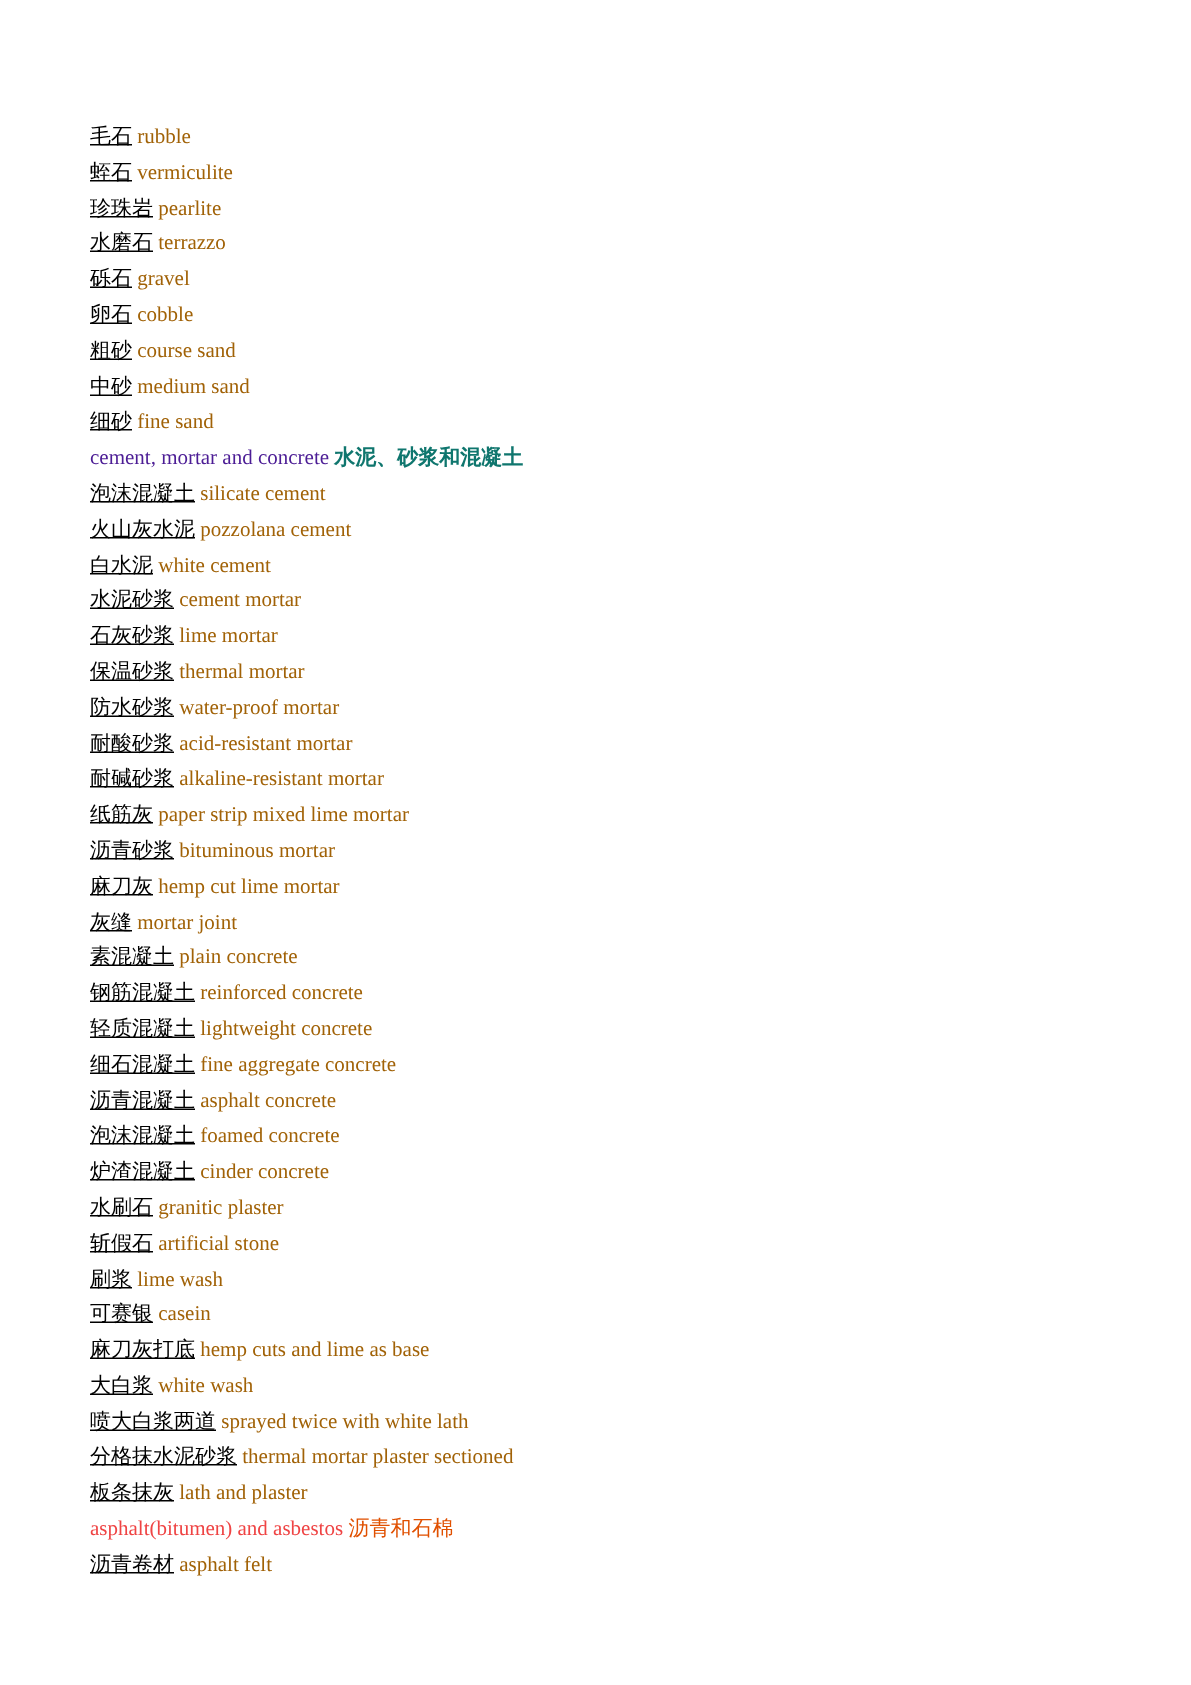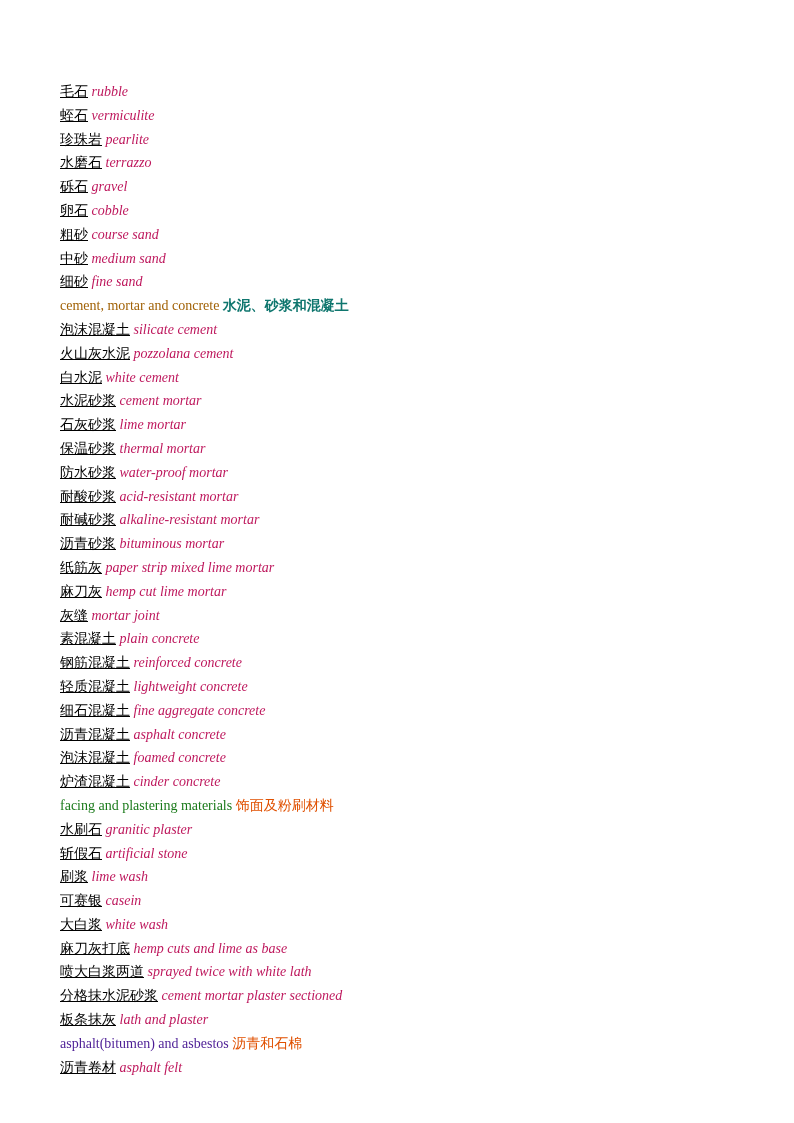--- a/index.html
+++ b/index.html
@@ -12,63 +12,61 @@
       color: #000;
     }
     .entry {
       display: block;
     }
     .zh {
       color: #000;
       text-decoration: underline;
     }
     .en {
-      color: #be185d;
-      font-style: italic;
+      color: #a16207;
     }
   </style>
 </head>
 <body>
 
 <div id="content">
     <span class="entry"><span class="zh">毛石</span>  <span class="en">rubble</span></span>
     <span class="entry"><span class="zh">蛭石</span>  <span class="en">vermiculite</span></span>
     <span class="entry"><span class="zh">珍珠岩</span>  <span class="en">pearlite</span></span>
     <span class="entry"><span class="zh">水磨石</span>  <span class="en">terrazzo</span></span>
     <span class="entry"><span class="zh">砾石</span>  <span class="en">gravel</span></span>
     <span class="entry"><span class="zh">卵石</span>  <span class="en">cobble</span></span>
     <span class="entry"><span class="zh">粗砂</span>  <span class="en">course sand</span></span>
     <span class="entry"><span class="zh">中砂</span>  <span class="en">medium sand</span></span>
     <span class="entry"><span class="zh">细砂</span>  <span class="en">fine sand</span></span>
-    <span class="entry"><span style="color: #a16207;">cement, mortar and concrete</span>  <span style="color: #0f766e; font-weight: bold;">水泥、砂浆和混凝土</span></span>
+    <span class="entry"><span style="color: #4c1d95;">cement, mortar and concrete</span>  <span style="color: #0f766e; font-weight: bold;">水泥、砂浆和混凝土</span></span>
     <span class="entry"><span class="zh">泡沫混凝土</span>  <span class="en">silicate cement</span></span>
     <span class="entry"><span class="zh">火山灰水泥</span>  <span class="en">pozzolana cement</span></span>
     <span class="entry"><span class="zh">白水泥</span>  <span class="en">white cement</span></span>
     <span class="entry"><span class="zh">水泥砂浆</span>  <span class="en">cement mortar</span></span>
     <span class="entry"><span class="zh">石灰砂浆</span>  <span class="en">lime mortar</span></span>
     <span class="entry"><span class="zh">保温砂浆</span>  <span class="en">thermal mortar</span></span>
     <span class="entry"><span class="zh">防水砂浆</span>  <span class="en">water-proof mortar</span></span>
     <span class="entry"><span class="zh">耐酸砂浆</span>  <span class="en">acid-resistant mortar</span></span>
     <span class="entry"><span class="zh">耐碱砂浆</span>  <span class="en">alkaline-resistant mortar</span></span>
+    <span class="entry"><span class="zh">纸筋灰</span>  <span class="en">paper strip mixed lime mortar</span></span>
     <span class="entry"><span class="zh">沥青砂浆</span>  <span class="en">bituminous mortar</span></span>
-    <span class="entry"><span class="zh">纸筋灰</span>  <span class="en">paper strip mixed lime mortar</span></span>
     <span class="entry"><span class="zh">麻刀灰</span>  <span class="en">hemp cut lime mortar</span></span>
     <span class="entry"><span class="zh">灰缝</span>  <span class="en">mortar joint</span></span>
     <span class="entry"><span class="zh">素混凝土</span>  <span class="en">plain concrete</span></span>
     <span class="entry"><span class="zh">钢筋混凝土</span>  <span class="en">reinforced concrete</span></span>
     <span class="entry"><span class="zh">轻质混凝土</span>  <span class="en">lightweight concrete</span></span>
     <span class="entry"><span class="zh">细石混凝土</span>  <span class="en">fine aggregate concrete</span></span>
     <span class="entry"><span class="zh">沥青混凝土</span>  <span class="en">asphalt concrete</span></span>
     <span class="entry"><span class="zh">泡沫混凝土</span>  <span class="en">foamed concrete</span></span>
     <span class="entry"><span class="zh">炉渣混凝土</span>  <span class="en">cinder concrete</span></span>
-    <span class="entry"><span style="color: rgb(26, 122, 26);">facing and plastering materials</span>  <span style="color: rgb(224, 80, 0);">饰面及粉刷材料</span></span>
     <span class="entry"><span class="zh">水刷石</span>  <span class="en">granitic plaster</span></span>
     <span class="entry"><span class="zh">斩假石</span>  <span class="en">artificial stone</span></span>
     <span class="entry"><span class="zh">刷浆</span>  <span class="en">lime wash</span></span>
     <span class="entry"><span class="zh">可赛银</span>  <span class="en">casein</span></span>
+    <span class="entry"><span class="zh">麻刀灰打底</span>  <span class="en">hemp cuts and lime as base</span></span>
     <span class="entry"><span class="zh">大白浆</span>  <span class="en">white wash</span></span>
-    <span class="entry"><span class="zh">麻刀灰打底</span>  <span class="en">hemp cuts and lime as base</span></span>
     <span class="entry"><span class="zh">喷大白浆两道</span>  <span class="en">sprayed twice with white lath</span></span>
-    <span class="entry"><span class="zh">分格抹水泥砂浆</span>  <span class="en">cement mortar plaster sectioned</span></span>
+    <span class="entry"><span class="zh">分格抹水泥砂浆</span>  <span class="en">thermal mortar plaster sectioned</span></span>
     <span class="entry"><span class="zh">板条抹灰</span>  <span class="en">lath and plaster</span></span>
-    <span class="entry"><span style="color: #4c1d95;">asphalt(bitumen) and asbestos</span>  <span style="color: rgb(224, 80, 0);">沥青和石棉</span></span>
+    <span class="entry"><span style="color: #ef4444;">asphalt(bitumen) and asbestos</span>  <span style="color: rgb(224, 80, 0);">沥青和石棉</span></span>
     <span class="entry"><span class="zh">沥青卷材</span>  <span class="en">asphalt felt</span></span>
   </div>
 
 </body></html>

